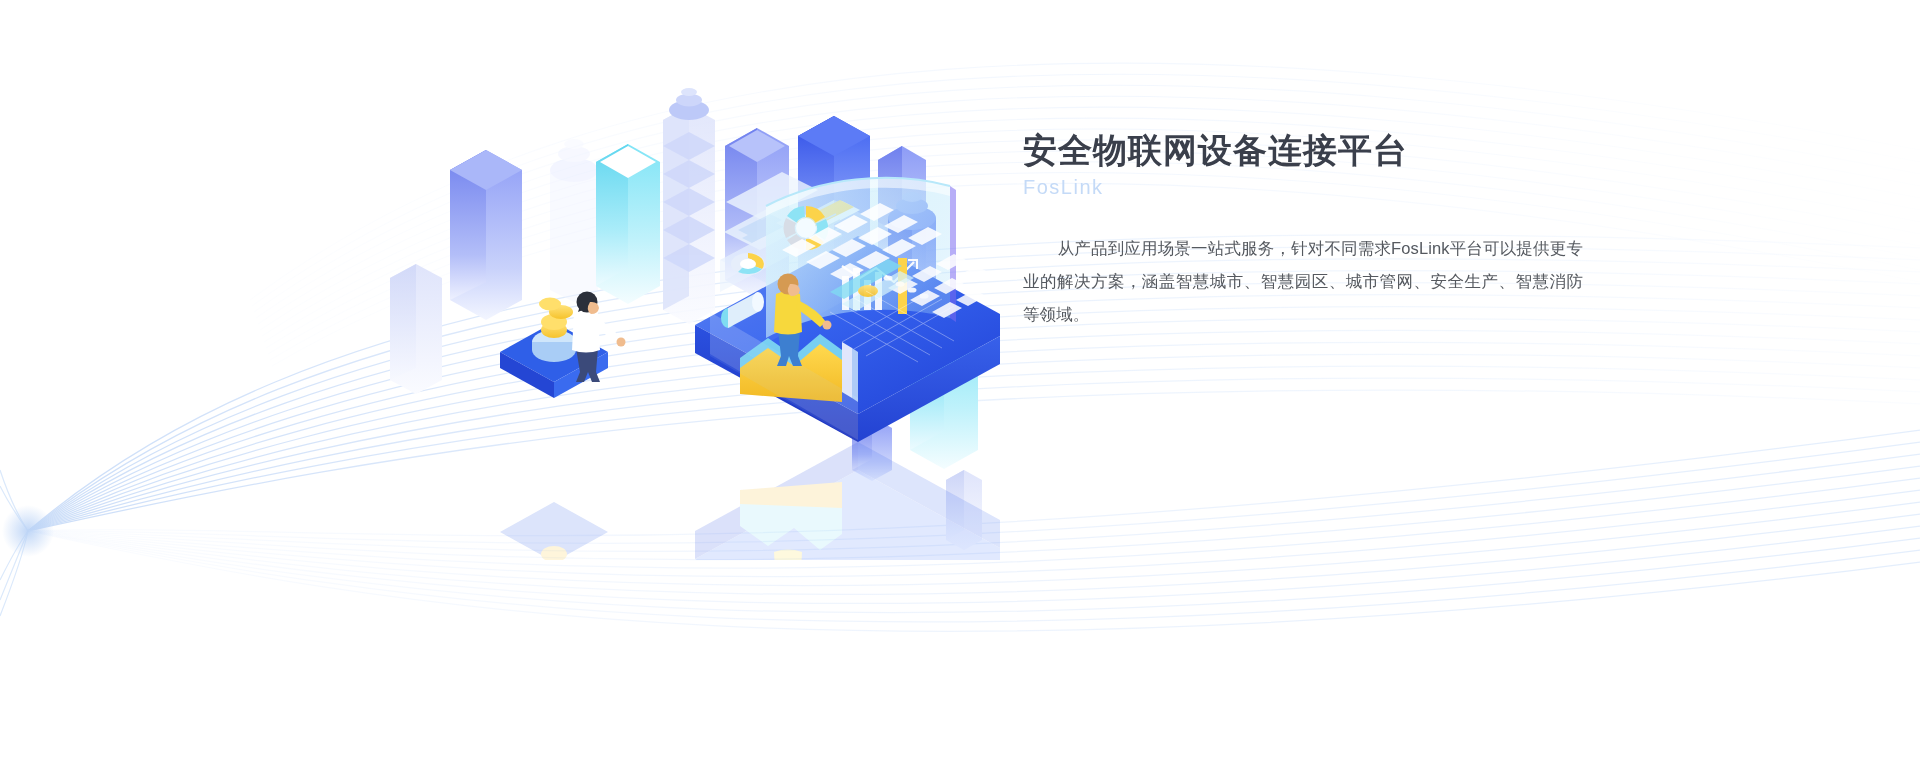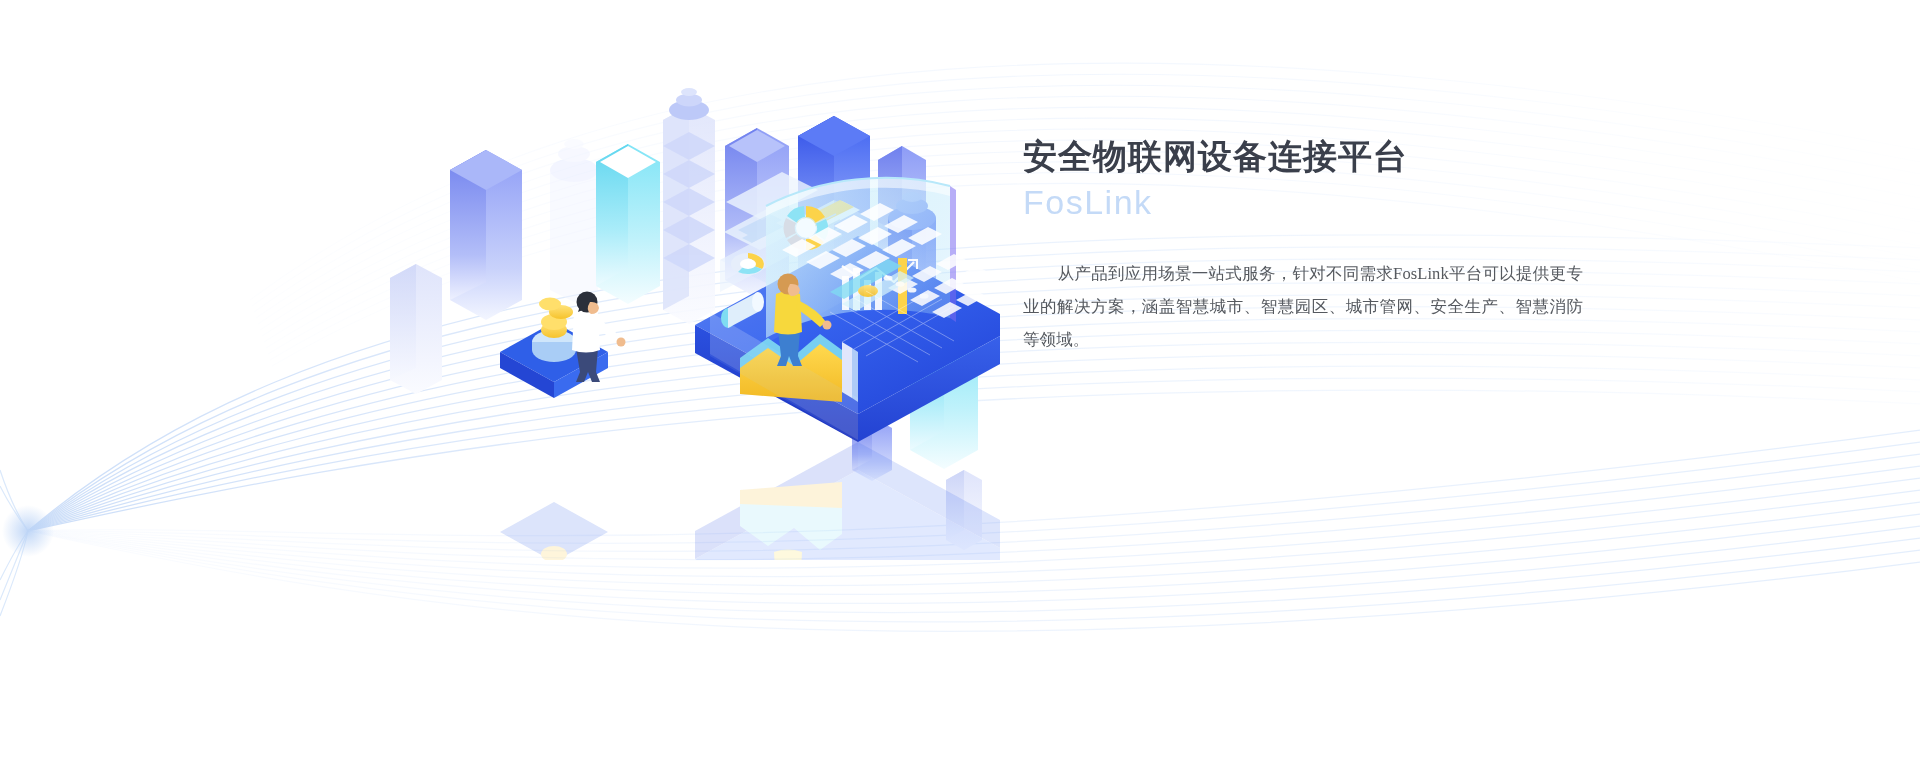--- a/index.html
+++ b/index.html
@@ -15,51 +15,51 @@
   
   .bg-waves { position:absolute; left:0; top:0; width:1920px; height:760px; z-index:0; pointer-events:none; }
 
   
   .illu { position:absolute; left:390px; top:50px; width:610px; height:510px; z-index:2; }
 
   
   .copy {
     position:absolute;
     left:1023px;
-    top:136px;
+    top:130px;
     width:560px;
     z-index:3;
   }
   .title {
     font-size:34px;
     font-weight:bold;
     color:#3a3f4b;
     letter-spacing:1px;
     line-height:1.22;
     white-space:nowrap;
   }
   .subtitle {
-    font-size:34px;
+    font-size:20px;
     font-weight:400;
     color:#c4daf7;
     letter-spacing:1.5px;
     line-height:1.3;
     margin-top:3px;
   }
   .paras { margin-top:32px; }
   .para {
     font-size:16.5px;
     line-height:2.0;
     color:#55595f;
     text-align:justify;
     text-indent:2.1em;
     letter-spacing:0.1px;
     margin-bottom:22px;
   }
-  .para:last-child { margin-bottom:16px;font-family:Liberation Serif, serif; }
+  .para:last-child { margin-bottom:16px; }
 </style>
 </head>
 <body>
 
 <div id="stage">
 
   <svg class="bg-waves" viewBox="0 0 1920 760" preserveAspectRatio="none" aria-hidden="true">
     <defs>
       <linearGradient id="wgrad" x1="0" y1="0" x2="1" y2="0">
         <stop offset="0%" stop-color="#c9dcf8" stop-opacity="0.95"></stop>

